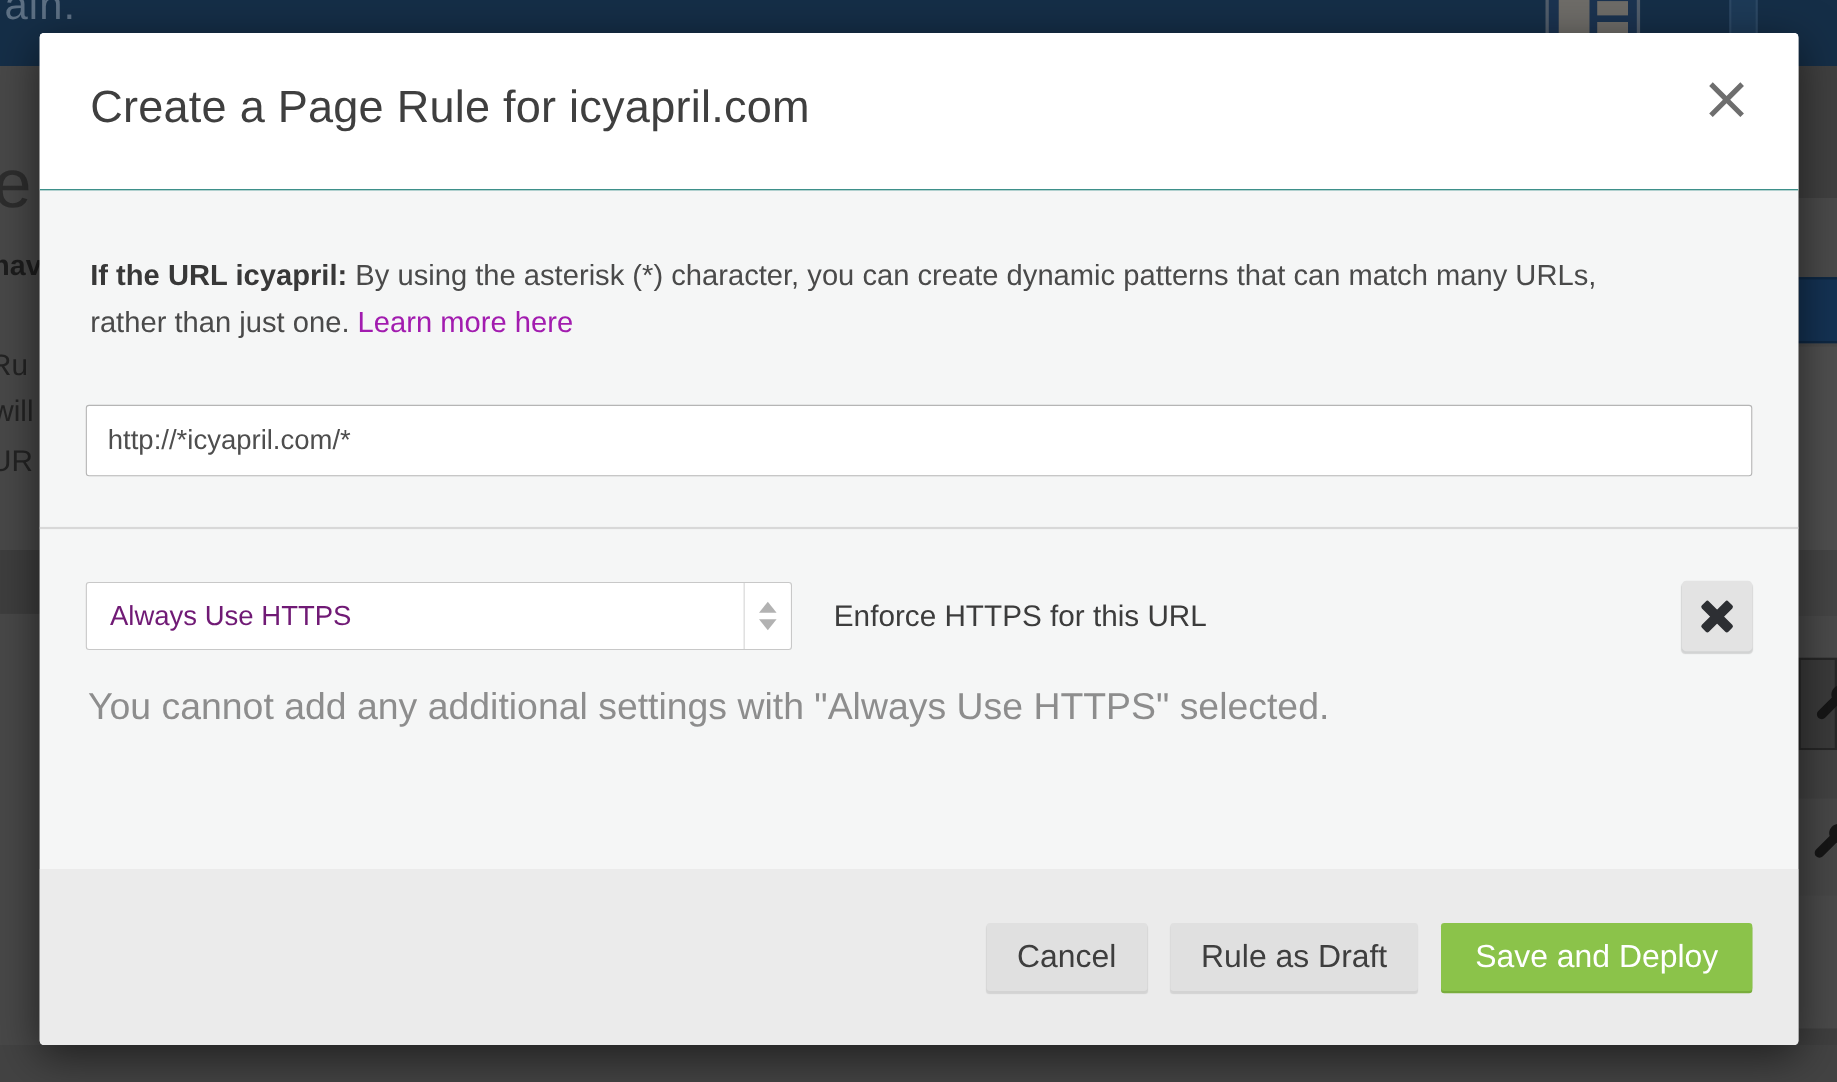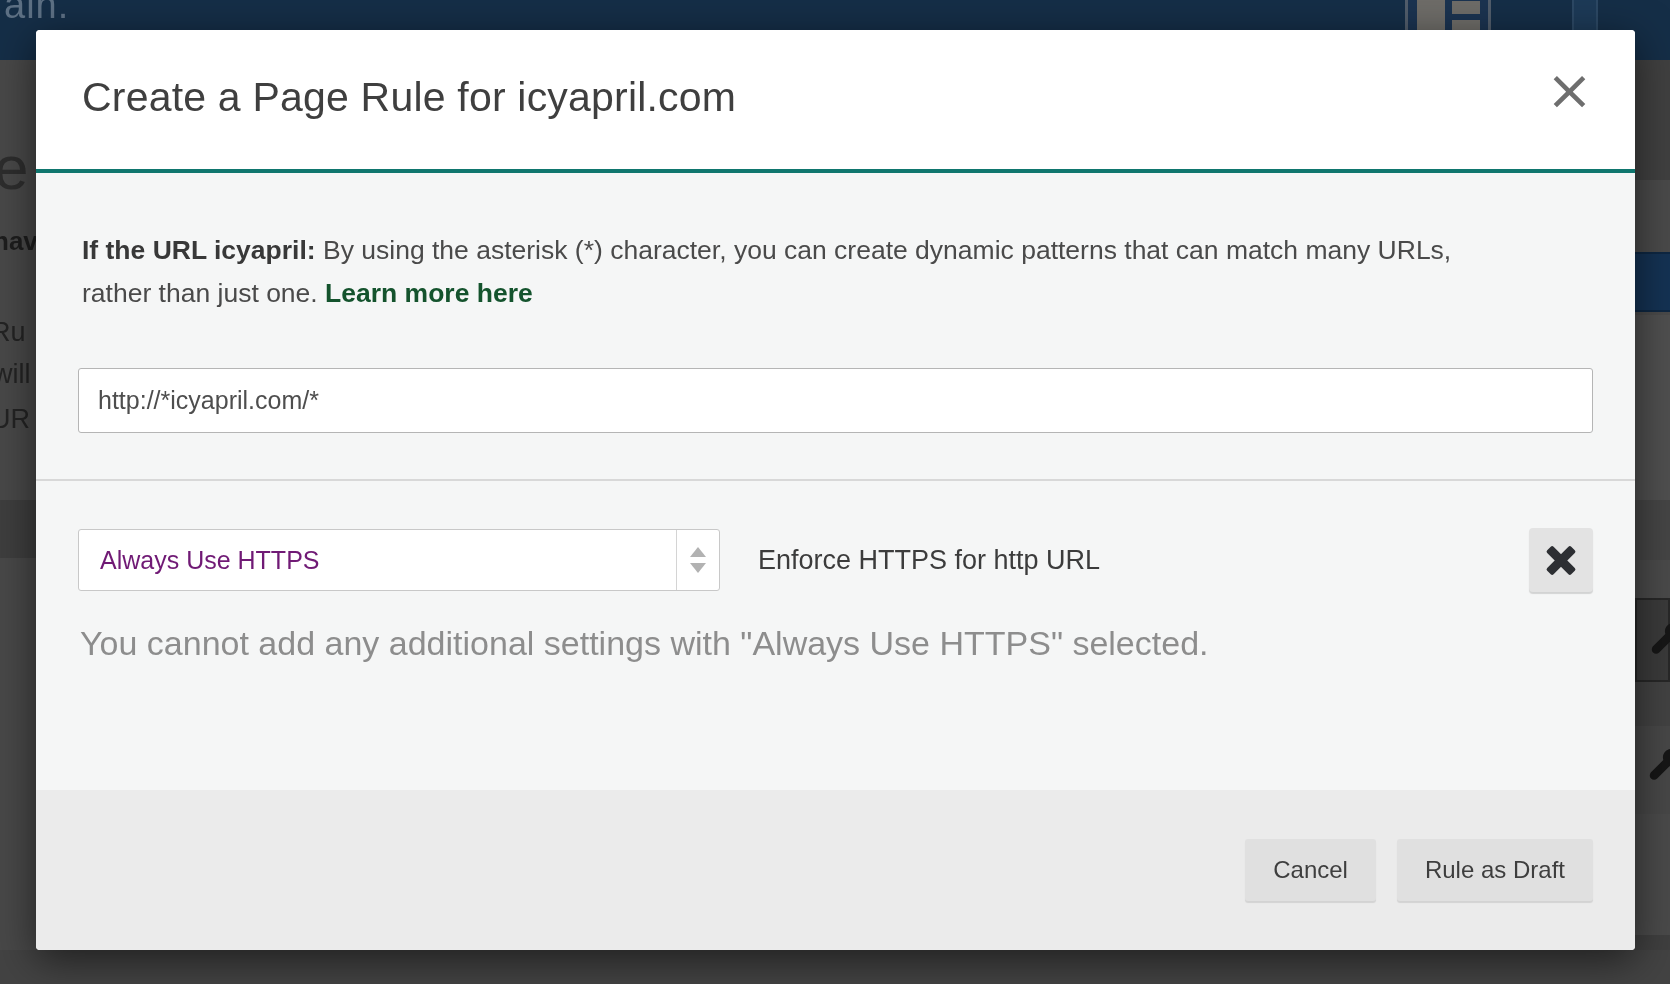--- a/index.html
+++ b/index.html
@@ -53,39 +53,39 @@
   .bg-bottom { position:absolute; left:0; top:950px; width:1670px; height:34px; background:#434343; }
 
   
   .modal {
     position:absolute; left:36px; top:30px; width:1599px; height:920px;
     background:#f5f6f6; border-radius:4px; overflow:hidden;
     box-shadow:0 10px 40px rgba(0,0,0,0.55);
   }
   .modal-header {
     position:relative; height:143px; background:#ffffff;
-    border-bottom:4px solid #0f766e;
+    border-bottom:1px solid #0f766e;
   }
   .modal-title {
     padding:44px 0 0 46px;
     font-size:41px; font-weight:400; color:#3f3f3f; letter-spacing:0.2px;
   }
   .modal-close {
     position:absolute; top:32px; right:42px;
     font-size:56px; line-height:1; color:#6e6e6e;
     cursor:pointer; background:none; border:none;
     font-family:"DejaVu Sans",sans-serif;
   }
 
   .intro {
     margin:56px 46px 0 46px; width:1395px;
     font-size:26.5px; line-height:43px; color:#4a4a4a;
   }
   .intro .intro-label { font-weight:bold; color:#383838; }
-  .intro .intro-link { color:#14532d; text-decoration:none; cursor:pointer;font-weight:bold; }
+  .intro .intro-link { color:#a21caf; text-decoration:none; cursor:pointer; }
 
   .url-input {
     display:block; margin:53px 42px 0 42px; width:1515px; height:65px;
     background:#ffffff; border:1px solid #b5b5b5; border-radius:3px;
     padding:0 19px; font-size:25px; color:#4e4e4e;
     font-family:"Liberation Sans","DejaVu Sans",sans-serif;
   }
 
   .section-divider { margin-top:46px; border:none; border-top:2px solid #d8d8d8; }
 
@@ -132,21 +132,21 @@
   .helper-text { margin:32px 46px 0 44px; font-size:34px; color:#8d8d8d; }
 
   .modal-footer {
     position:absolute; left:0; bottom:0; width:100%; height:160px;
     background:#ebebeb;
     display:flex; align-items:center; justify-content:flex-end;
     padding-right:42px; gap:21px;
   }
   .btn {
     height:62px; border:none; border-radius:3px; cursor:pointer;
-    font-size:24px; font-family:"Liberation Sans","DejaVu Sans",sans-serif;
+    font-size:29px; font-family:"Liberation Sans","DejaVu Sans",sans-serif;
   }
   .btn-gray {
     background:#e0e0e0; color:#3e3e3e; padding:0 28px;
     box-shadow:0 2px 1px rgba(0,0,0,0.10);
   }
   .btn-green {
     background:#8bc34a; color:#ffffff; padding:0 31px;
     box-shadow:0 2px 0 #79ad3c;
   }
 </style>
@@ -210,27 +210,28 @@
 
 
   <div class="setting-row">
     <div class="select-box">
       <div class="select-value">Always Use HTTPS</div>
       <div class="select-spinner">
         <div class="tri-up"></div>
         <div class="tri-down"></div>
       </div>
     </div>
-    <div class="setting-desc">Enforce HTTPS for http URL</div>
+    <div class="setting-desc">Enforce HTTPS for this URL</div>
     <button class="remove-btn">
       <span class="bar bar-1"></span>
       <span class="bar bar-2"></span>
     </button>
   </div>
 
   <p class="helper-text">You cannot add any additional settings with "Always Use HTTPS" selected.</p>
 
   <div class="modal-footer">
     <button class="btn btn-gray">Cancel</button>
     <button class="btn btn-gray">Rule as Draft</button>
+    <button class="btn btn-green">Save and Deploy</button>
   </div>
 
 </div>
 
 </body></html>

